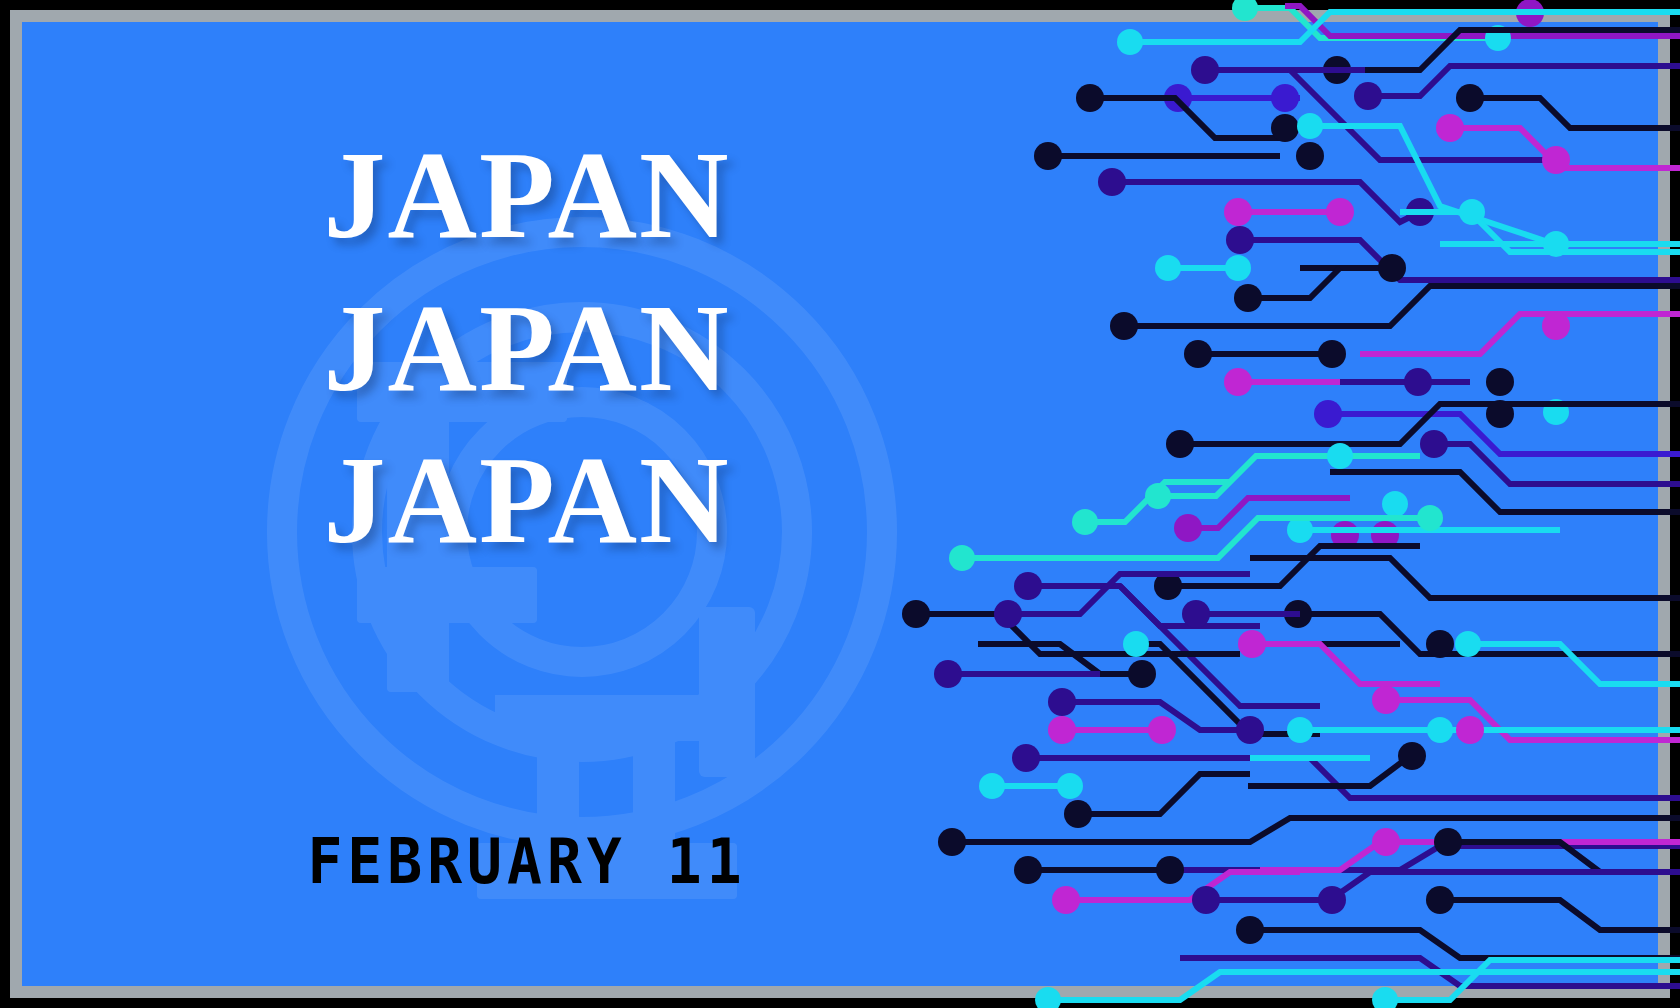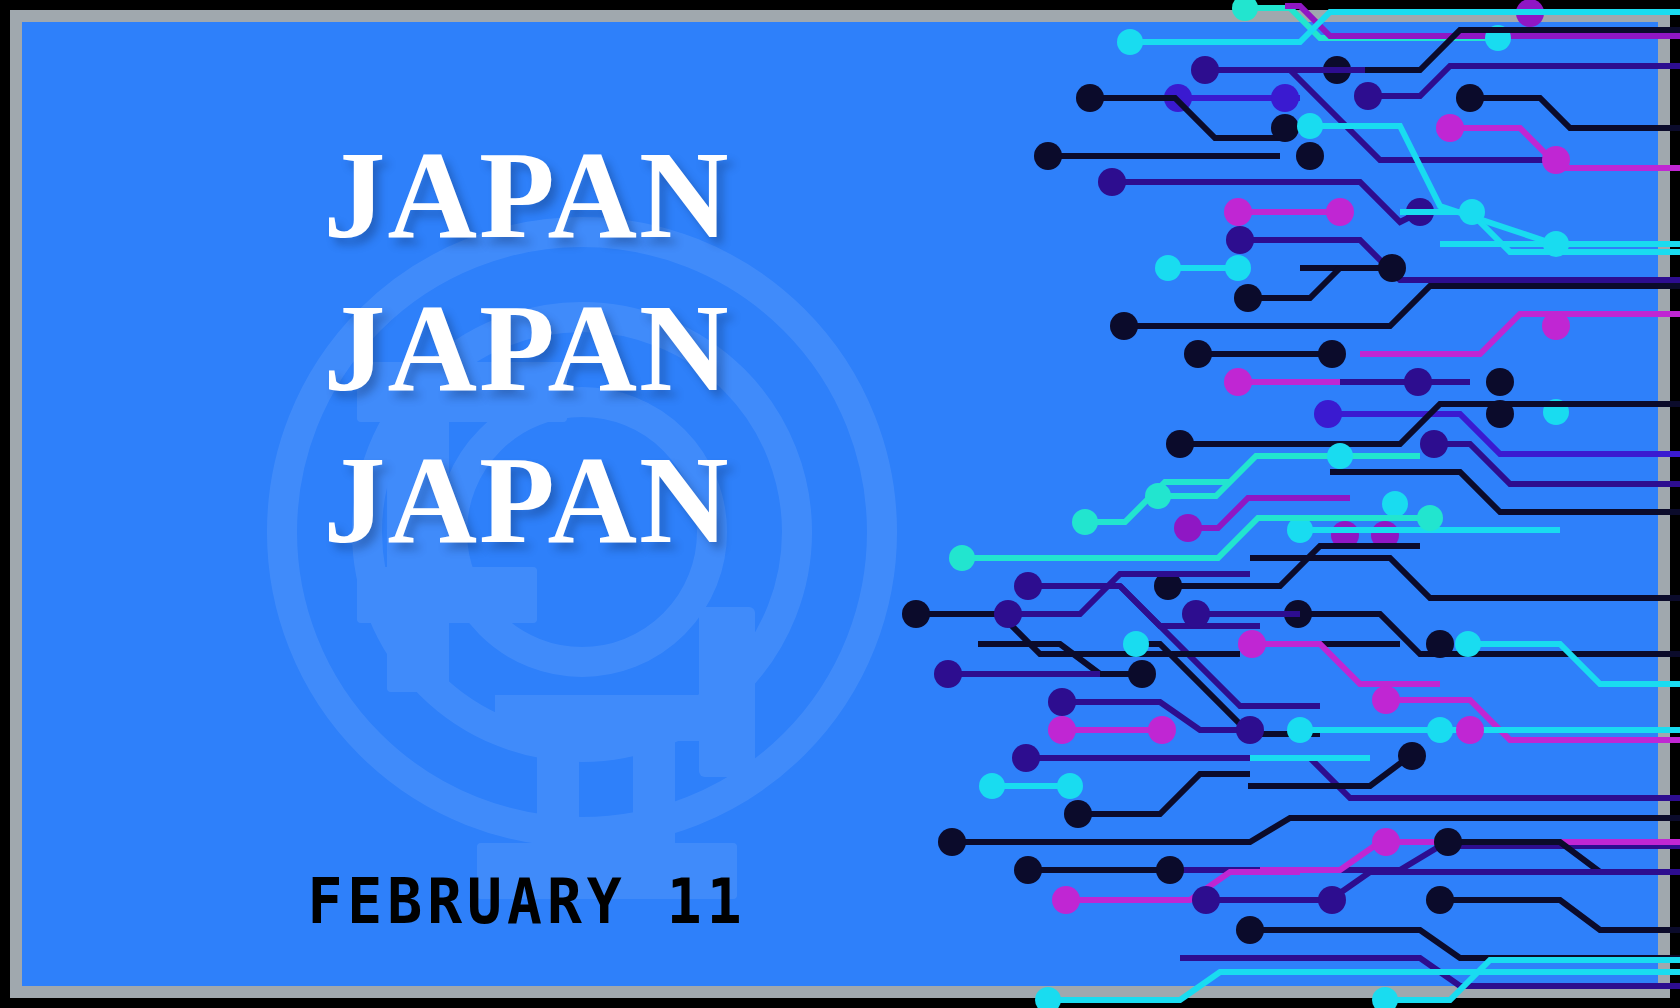--- a/index.html
+++ b/index.html
@@ -71,21 +71,21 @@
     font-size:124px;
     line-height:1.23;
     color:#ffffff;
     letter-spacing:2px;
     text-shadow:6px 7px 9px rgba(10,30,70,0.30);
   }
   #headline .ln{ display:block; white-space:nowrap; }
 
   #datebar{
     position:absolute;
-    left:0; top:790px;
+    left:0; top:750px;
     width:830px;
     text-align:center;
     text-decoration:underline;
   }
   #date{
     display:inline-block;
     font-family:"DejaVu Sans Mono", "Liberation Mono", monospace;
     font-weight:700;
     font-size:58px;
     line-height:1;

